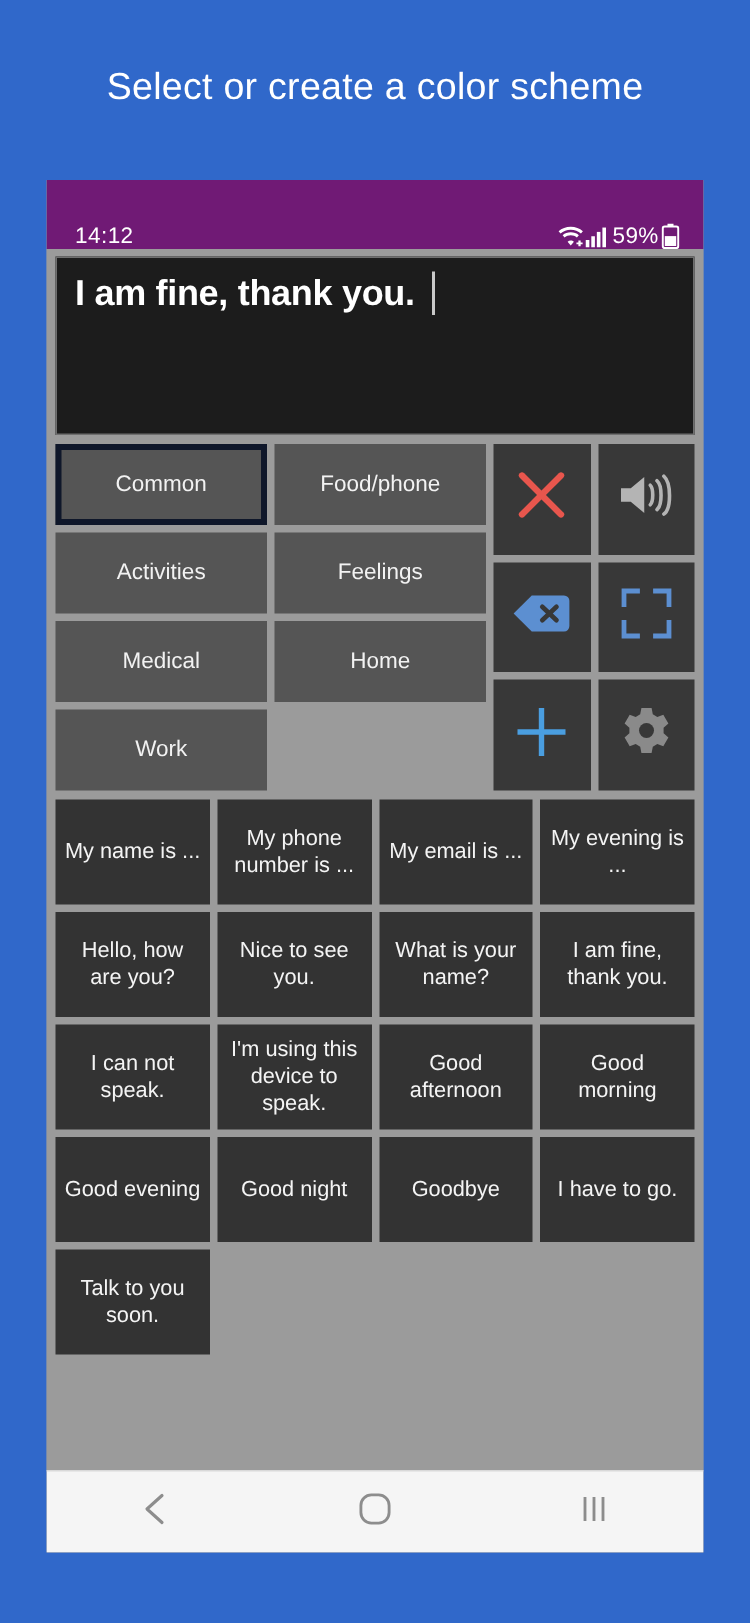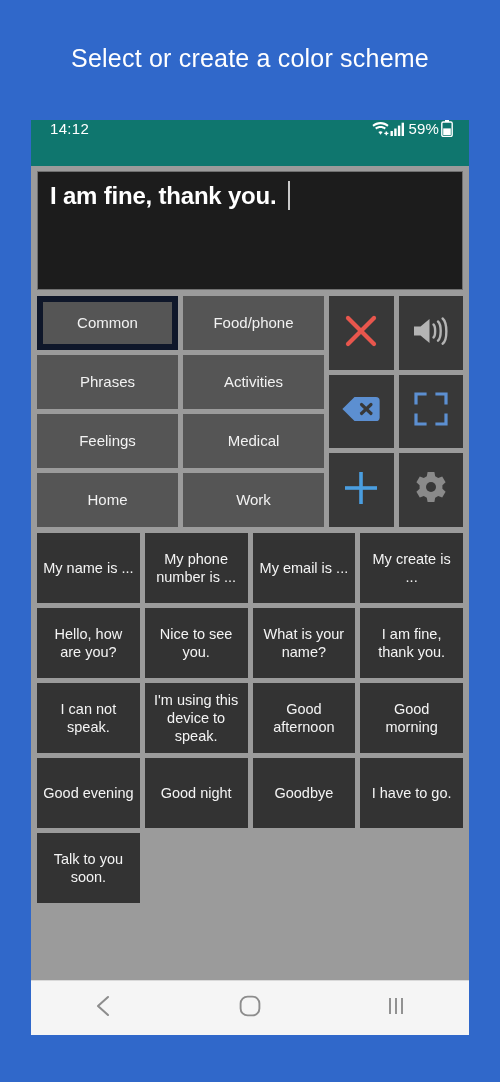--- a/index.html
+++ b/index.html
@@ -32,23 +32,23 @@
     left: 31px; top: 120px;
     width: 438px; height: 915px;
     background: #9b9b9b;
     overflow: hidden;
   }
 
   
   .statusbar {
     position: relative;
     height: 46px;
-    background: #0f766e;
-    display: flex;
-    align-items: flex-start;
+    background: #701a75;
+    display: flex;
+    align-items: flex-end;
     padding: 0 16px 0 19px;
     color: #ffffff;
   }
   .status-time {
     font-size: 15px;
     font-weight: 400;
     letter-spacing: 0.3px;
   }
   .status-right {
     margin-left: auto;
@@ -120,21 +120,21 @@
     font-size: 15px;
     display: flex;
     align-items: center;
     justify-content: center;
     border: 0;
     text-align: center;
     line-height: 1.15;
     padding: 0 4px;
   }
   .cat-btn.selected {
-    border: 6px solid #0f172a;
+    border: 4px solid #0f172a;
     text-align: center;
   }
 
   .icon-grid {
     flex: 1;
     display: grid;
     grid-template-columns: 1fr 1fr;
     grid-template-rows: repeat(3, 1fr);
     gap: 5px;
   }
@@ -230,21 +230,20 @@
           <span class="textbox-text">I am fine, thank you.</span>
           <span class="caret"></span>
         </span>
       </div>
 
       <div class="controls">
 
         <div class="cat-grid">
           <div class="cat-btn selected">Common</div>
           <div class="cat-btn">Food/phone</div>
-          <div class="cat-btn">Phrases</div>
           <div class="cat-btn">Activities</div>
           <div class="cat-btn">Feelings</div>
           <div class="cat-btn">Medical</div>
           <div class="cat-btn">Home</div>
           <div class="cat-btn">Work</div>
         </div>
 
         <div class="icon-grid">
 
           <div class="icon-btn">
@@ -306,21 +305,21 @@
             </span>
           </div>
 
         </div>
       </div>
 
       <div class="phrase-grid">
         <div class="phrase-btn">My name is ...</div>
         <div class="phrase-btn">My phone number is ...</div>
         <div class="phrase-btn">My email is ...</div>
-        <div class="phrase-btn">My create is ...</div>
+        <div class="phrase-btn">My evening is ...</div>
         <div class="phrase-btn">Hello, how are you?</div>
         <div class="phrase-btn">Nice to see you.</div>
         <div class="phrase-btn">What is your name?</div>
         <div class="phrase-btn">I am fine, thank you.</div>
         <div class="phrase-btn">I can not speak.</div>
         <div class="phrase-btn">I'm using this device to speak.</div>
         <div class="phrase-btn">Good afternoon</div>
         <div class="phrase-btn">Good morning</div>
         <div class="phrase-btn">Good evening</div>
         <div class="phrase-btn">Good night</div>

